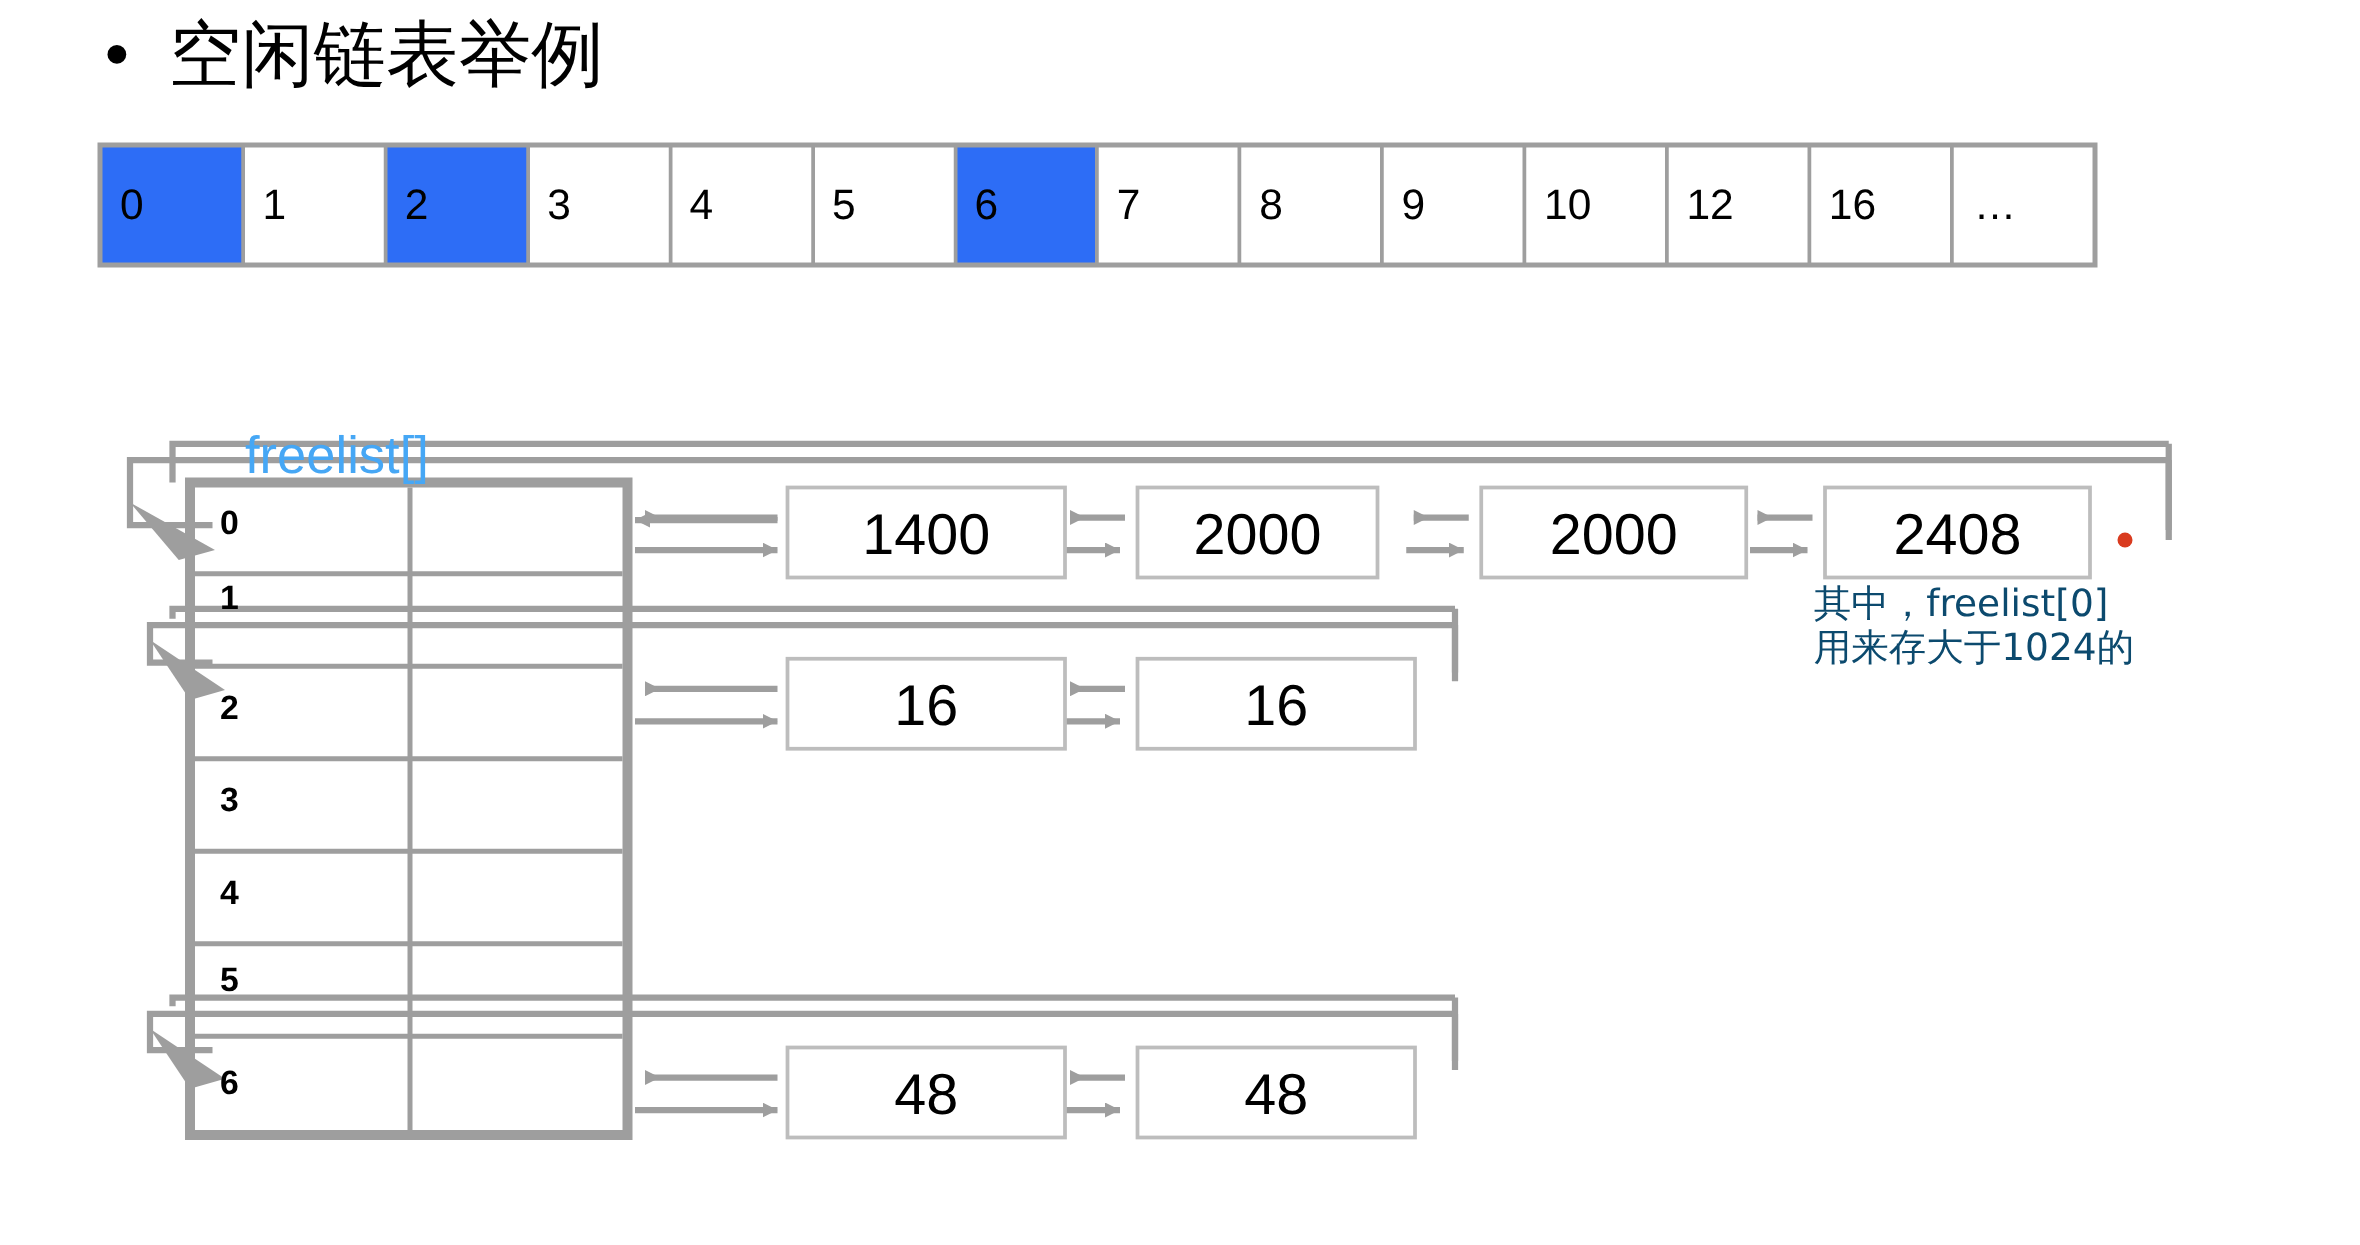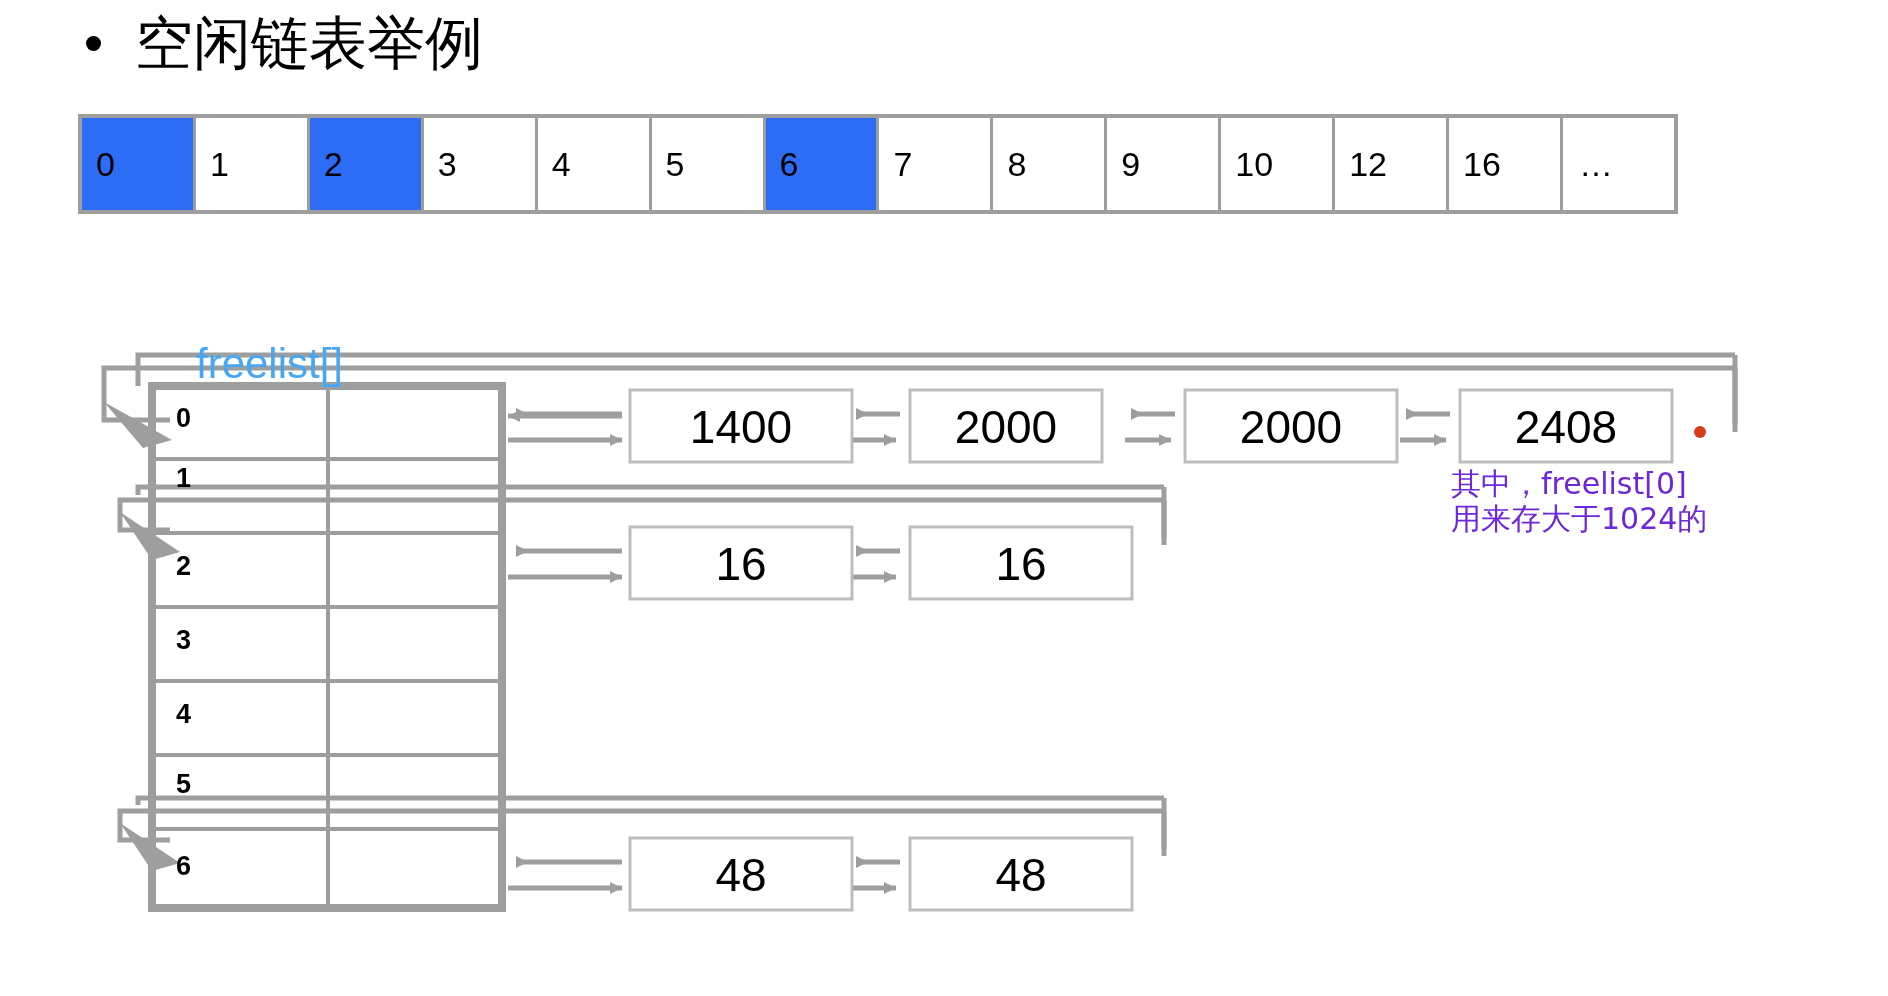--- a/index.html
+++ b/index.html
@@ -49,21 +49,21 @@
   }
   .svg-txt-num{
     font-family:"Liberation Sans","DejaVu Sans",sans-serif;
     font-size:46px;fill:#000;
   }
   .svg-txt-idx{
     font-family:"Liberation Sans","DejaVu Sans",sans-serif;
     font-size:27px;font-weight:bold;fill:#000;
   }
   .note-text{
-    position:absolute;color:#6d28d9;
+    position:absolute;color:#0c4a6e;
     font-size:30px;line-height:1.18;
     font-family:"DejaVu Sans","Liberation Sans",sans-serif;
     white-space:pre;
   }
   #freelist-label{
     position:absolute;left:196px;top:340px;
     color:#46a7f5;font-size:42px;
     font-family:"Liberation Sans","DejaVu Sans",sans-serif;
   }
   #note-freelist0{ left:1451px; top:466px; }

